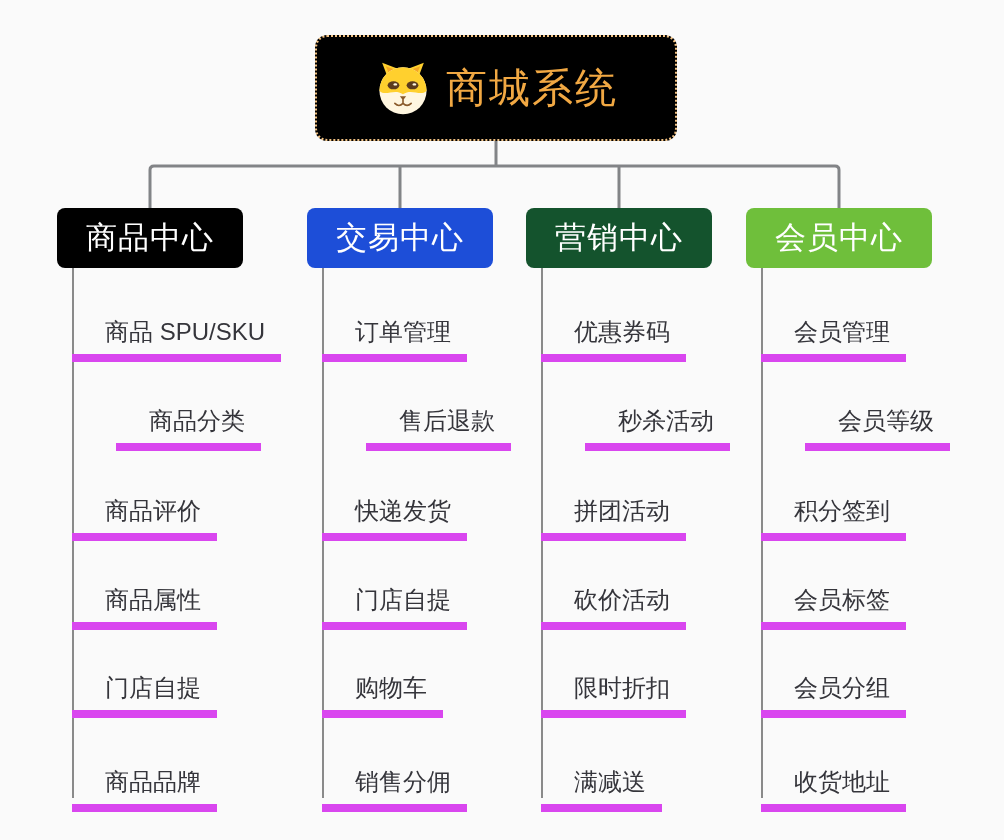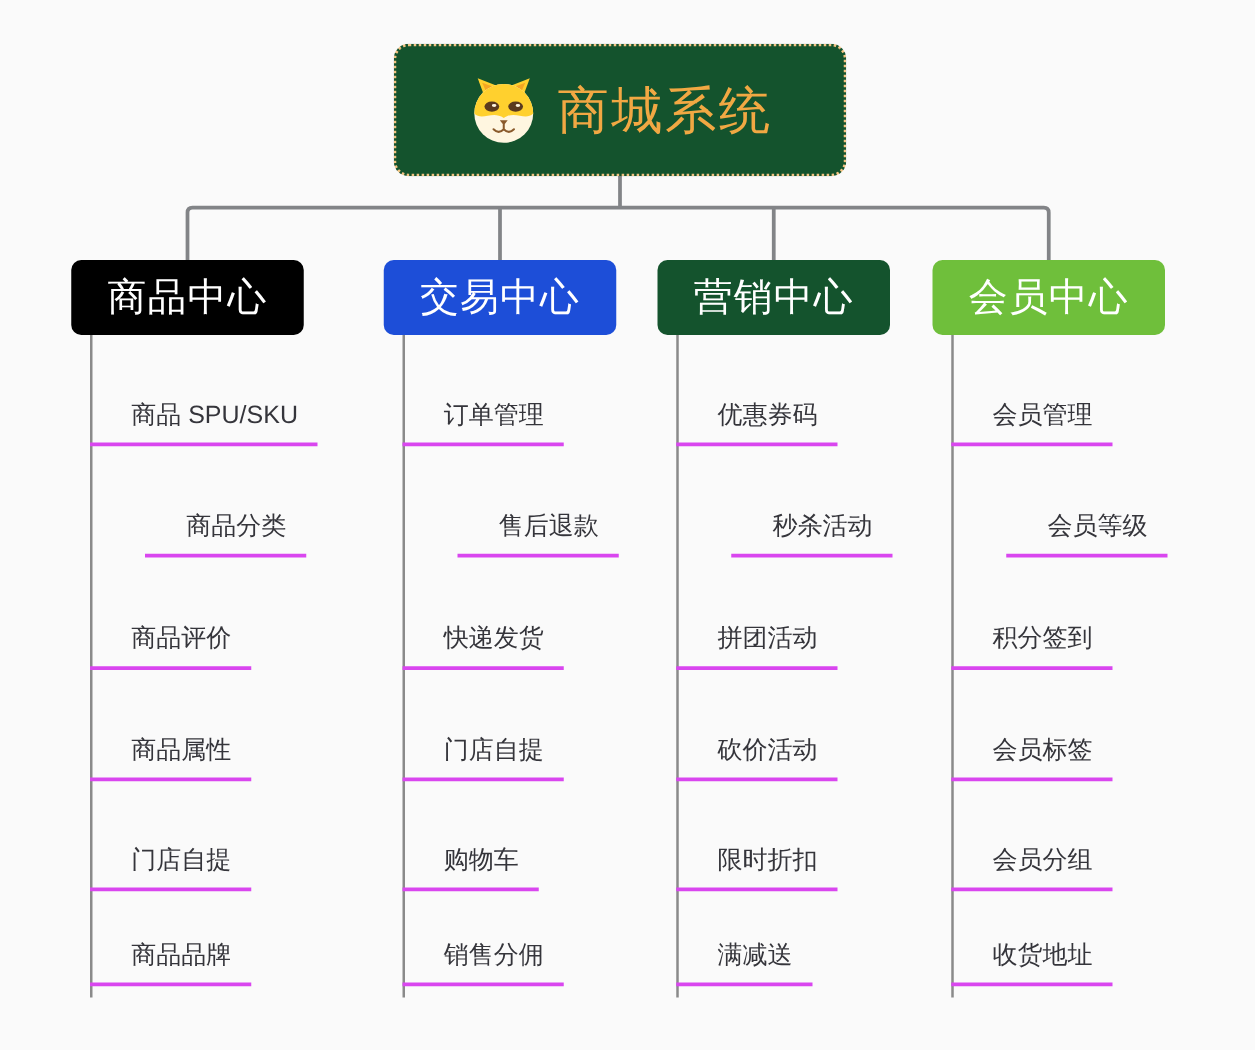--- a/index.html
+++ b/index.html
@@ -10,21 +10,21 @@
     position:relative; overflow:hidden;
   }
   .stage { position:absolute; inset:0; width:1004px; height:840px; }
 
   
   .connectors { position:absolute; left:0; top:0; pointer-events:none; }
 
   
   .root-node {
     position:absolute; left:315px; top:35px; width:362px; height:106px;
-    background:#14532d; border:2px dotted #F3C384; border-radius:12px;
+    background:#000000; border:2px dotted #F3C384; border-radius:12px;
     box-sizing:border-box;
     display:flex; align-items:center; justify-content:center; gap:14px;
   }
   .root-title { font-size:41px; letter-spacing:2px; }
   .doge { width:58px; height:58px; flex:0 0 auto; }
 
   
   .branch { position:absolute; top:208px; width:260px; height:600px; }
   .b0 { left:57px; }
   .b1 { left:307px; }
@@ -34,26 +34,26 @@
     position:absolute; left:0; top:0; width:186px; height:60px;
     border-radius:8px; color:#FFFFFF; font-size:31px; letter-spacing:1px;
     display:flex; align-items:center; justify-content:center;
   }
   .stem {
     position:absolute; left:15px; top:60px; width:2px; height:530px;
     background:#8A8A8A;
   }
   .item {
     position:absolute; left:15px;
-    font-size:20px; color:#35353B; white-space:nowrap;
+    font-size:24px; color:#35353B; white-space:nowrap;
     line-height:32px; padding:0 16px 6px 33px;
-    border-bottom:3px solid #d946ef;
+    border-bottom:8px solid #d946ef;
   }
   .i0 { top:108px; } .i1 { top:197px;margin-left:44px; } .i2 { top:287px; }
-  .i3 { top:376px; } .i4 { top:464px; } .i5 { top:540px; }
+  .i3 { top:376px; } .i4 { top:464px; } .i5 { top:558px; }
 </style>
 </head>
 <body>
 
 <div class="stage">
 
   <svg class="connectors" width="1004" height="840" viewBox="0 0 1004 840">
     <g fill="none" stroke-width="3" stroke="#828487">
       <path d="M496 140 V166"></path>
       <path d="M150 208 V170 Q150 166 154 166 H835 Q839 166 839 170 V208"></path>

